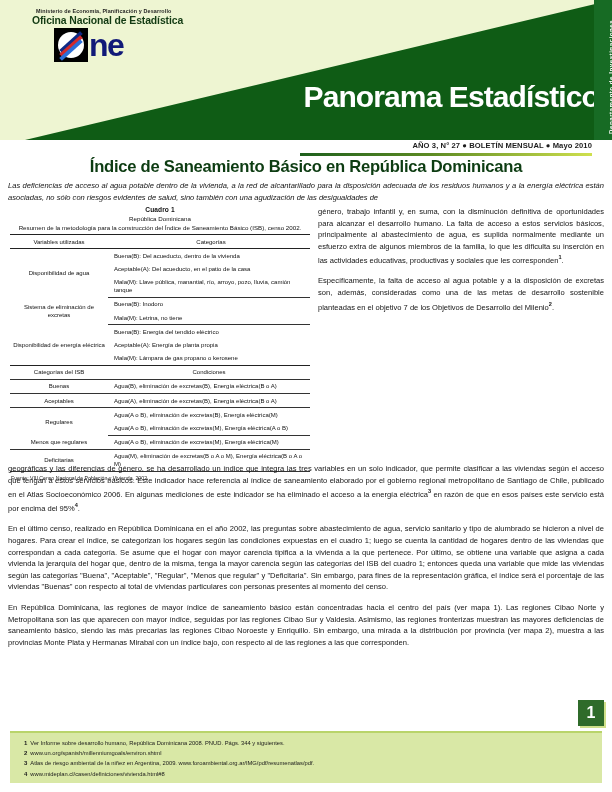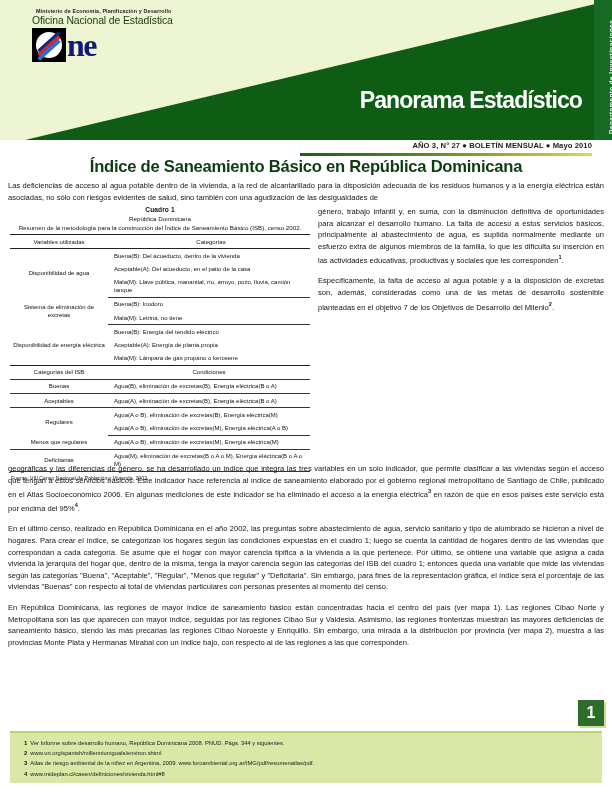--- a/index.html
+++ b/index.html
@@ -38,30 +38,30 @@
   }
   .ministry-line {
     font-size: 5.4px;
     letter-spacing: 0.12px;
     color: #1f1f1f;
     font-weight: bold;
     margin-left: 4px;
   }
   .one-office {
     font-size: 10.4px;
-    font-weight: normal;
+    font-weight: bold;
     color: #123a12;
     margin-top: 1px;
     letter-spacing: -0.1px;
   }
   .one-logo {
     margin-top: 2px;
+    margin-left: 22px;
     display: flex;
     align-items: center;
-    font-family: Liberation Serif, serif;
   }
   .one-mark {
     width: 34px;
     height: 34px;
     background: #000000;
     position: relative;
     display: inline-block;
   }
   .one-mark .disc {
     position: absolute;
@@ -85,24 +85,24 @@
     font-size: 32px;
     font-weight: bold;
     color: #111a78;
     line-height: 34px;
     letter-spacing: -1.5px;
     margin-left: 1px;
   }
 
   .panorama {
     position: absolute;
-    right: 30px;
+    right: 13px;
     bottom: 26px;
     color: #ffffff;
-    font-size: 23px;
+    font-size: 30px;
     font-weight: bold;
     letter-spacing: -0.9px;
     z-index: 3;
     font-family: "Liberation Sans", sans-serif;
   }
 
   .sidetab {
     position: absolute;
     right: 0;
     top: 0;
@@ -161,21 +161,21 @@
   
   .fulltext {
     position: absolute;
     left: 8px;
     width: 596px;
     font-size: 7.55px;
     line-height: 11.6px;
     text-align: justify;
     color: #141414;
   }
-  #intro-para { top: 180px; }
+  #intro-para { top: 180px; font-style: italic; }
 
   .rightcol {
     position: absolute;
     left: 318px;
     width: 286px;
     font-size: 7.55px;
     line-height: 11.6px;
     text-align: justify;
     color: #141414;
   }

